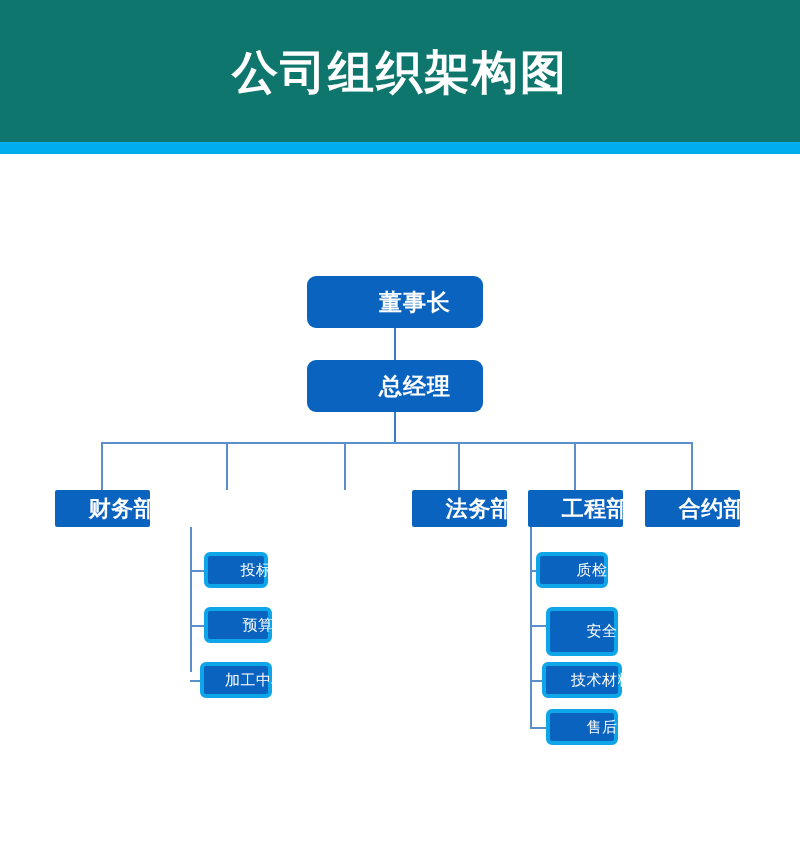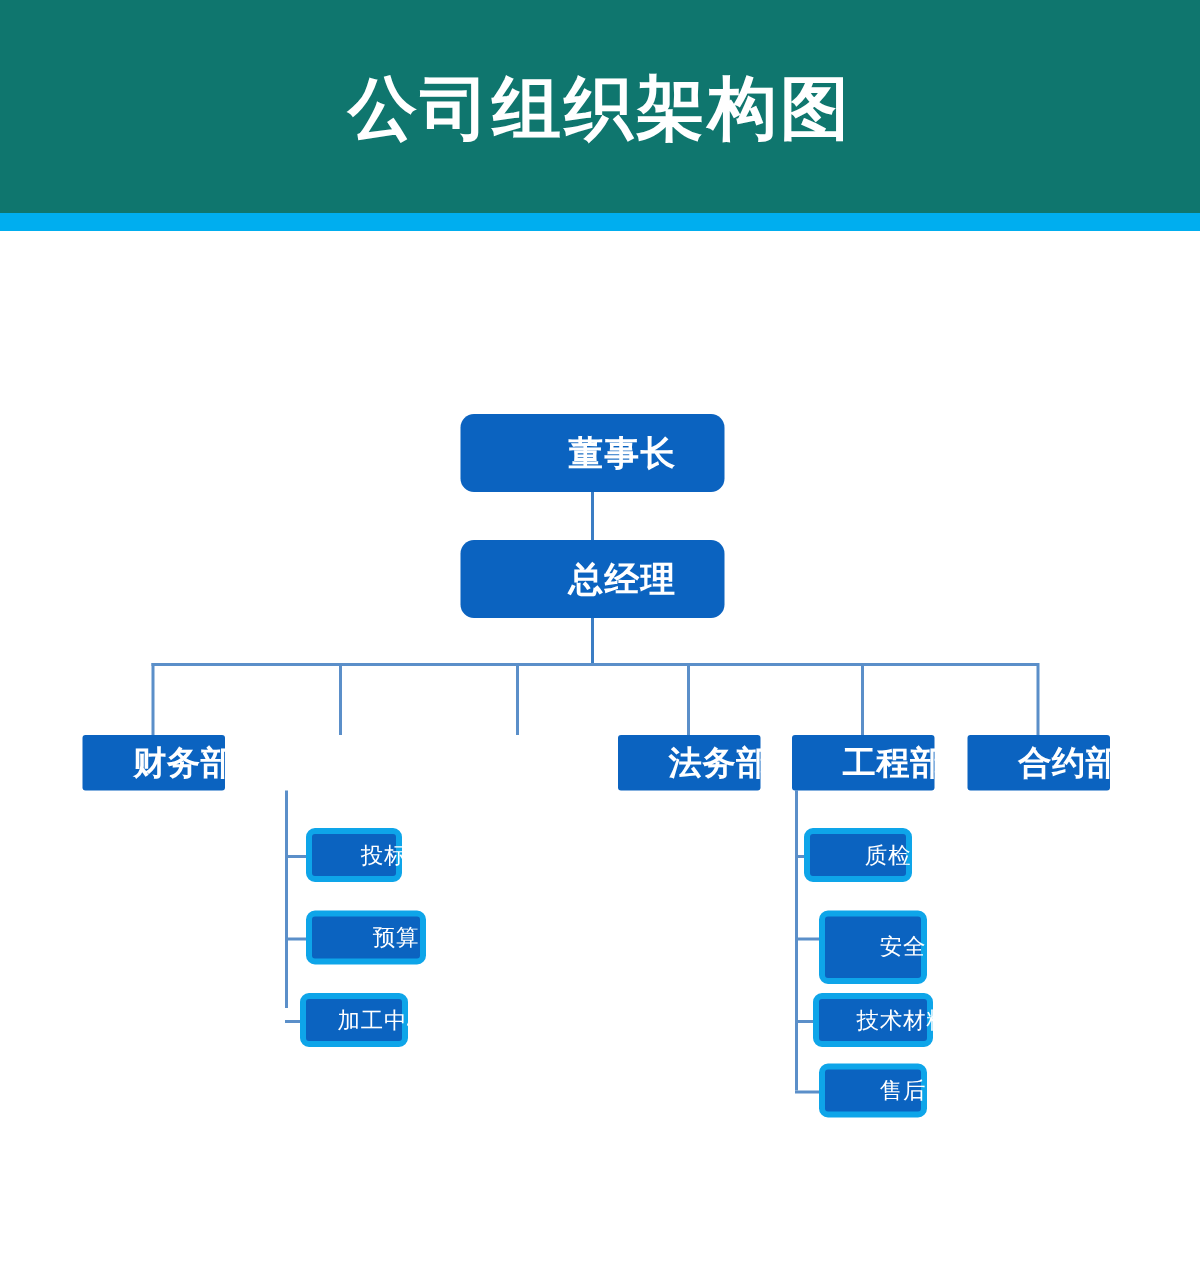--- a/index.html
+++ b/index.html
@@ -146,21 +146,21 @@
 
 
     <div class="node level-dept" style="left:412px; top:336px; width:95px; height:37px;">法务部</div>
 
     <div class="node level-dept" style="left:528px; top:336px; width:95px; height:37px;">工程部</div>
 
     <div class="node level-dept" style="left:645px; top:336px; width:95px; height:37px;">合约部</div>
 
     <div class="node level-sub" style="left:204px; top:398px; width:64px; height:36px;">投标</div>
 
-    <div class="node level-sub" style="left:204px; top:453px; width:80px; height:36px;text-align:right;">预算</div>
+    <div class="node level-sub" style="left:204px; top:453px; width:68px; height:36px;text-align:right;">预算</div>
 
     <div class="node level-sub" style="left:200px; top:508px; width:72px; height:36px;">加工中心</div>
 
     <div class="node level-sub" style="left:536px; top:398px; width:72px; height:36px;">质检</div>
 
     <div class="node level-sub" style="left:546px; top:453px; width:72px; height:49px;">安全</div>
 
     <div class="node level-sub" style="left:542px; top:508px; width:80px; height:36px;">技术材料</div>
 
     <div class="node level-sub" style="left:546px; top:555px; width:72px; height:36px;">售后</div>

